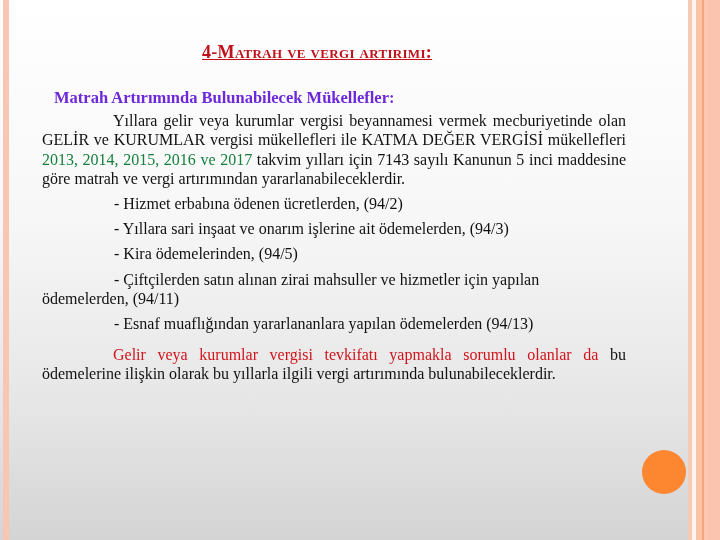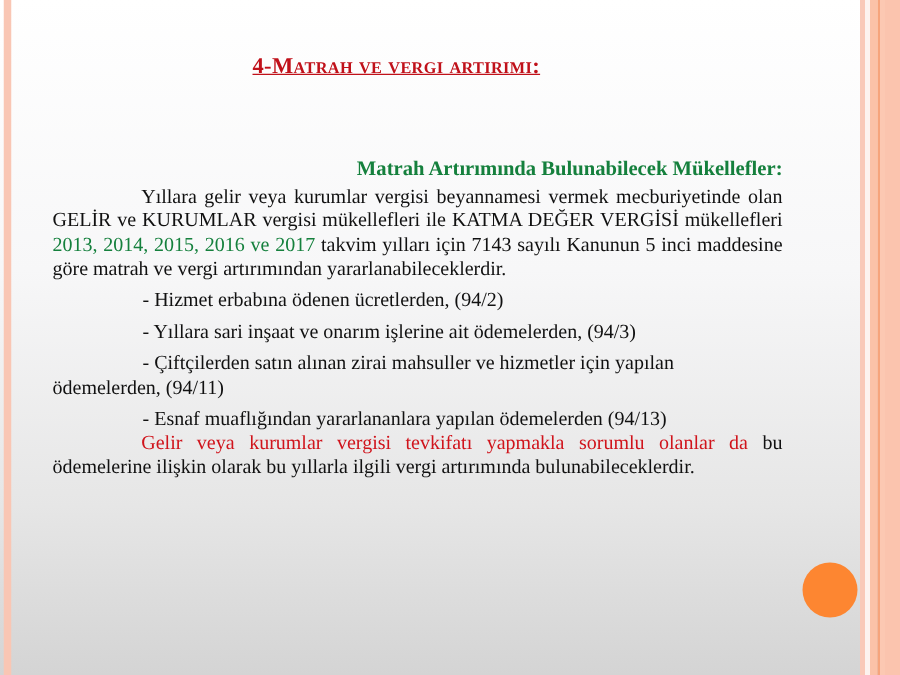--- a/index.html
+++ b/index.html
@@ -19,28 +19,28 @@
     .rs6 { left: 708px; width: 12px; background: #fbc4ae; }
     .dot { position: absolute; left: 642px; top: 450px; width: 44px; height: 44px; border-radius: 50%; background: #fd8631; }
 
     .title {
       position: absolute; left: 202px; top: 42px;
       color: #c0111a; font-weight: bold; font-size: 18px; letter-spacing: 0.3px;
       font-variant: small-caps;
       text-decoration: underline;
     }
     .content { position: absolute; left: 42px; top: 88px; width: 584px; font-size: 16px; line-height: 19.2px; }
-    .subhead { text-align: right; color: #15803d; font-weight: bold; font-size: 16.5px; margin-left: 12px; margin-bottom: 4px; margin-top: 37px; }
+    .subhead { text-align: left; color: #6d28d9; font-weight: bold; font-size: 16.5px; margin-left: 12px; margin-bottom: 4px; }
     .para { text-align: justify; text-align-last: left; }
     .indent { text-indent: 71px; }
     .red { color: #15803d; }
     .bold { font-weight: bold; margin-top: 4px; }
     .item { margin-top: 6px; padding-left: 72px; }
     .item.wrap { padding-left: 0; text-indent: 72px; font-family: Liberation Serif, serif; }
-    .note { margin-top: 0; text-align: justify; }
+    .note { margin-top: 12px; text-align: justify; }
     .note .red2 { color: #d0141c; }
   </style>
 </head>
 <body>
 
 <div class="left-stripe"></div>
 <div class="rs rs1"></div>
 <div class="rs rs2"></div>
 <div class="rs rs3"></div>
 <div class="rs rs4"></div>
@@ -53,19 +53,20 @@
 <div class="content">
   <div class="subhead">Matrah Artırımında Bulunabilecek Mükellefler:</div>
 
   <div class="para indent">
     <span>Yıllara gelir veya kurumlar vergisi beyannamesi vermek mecburiyetinde olan GELİR ve KURUMLAR vergisi mükellefleri ile KATMA DEĞER VERGİSİ mükellefleri </span><span class="red">2013, 2014, 2015, 2016 ve 2017</span><span> takvim yılları için 7143 sayılı Kanunun 5 inci maddesine göre matrah ve vergi artırımından yararlanabileceklerdir.</span>
   </div>
 
 
   <div class="item">- Hizmet erbabına ödenen ücretlerden, (94/2)</div>
   <div class="item">- Yıllara sari inşaat ve onarım işlerine ait ödemelerden, (94/3)</div>
+  <div class="item">- Kira ödemelerinden, (94/5)</div>
   <div class="item wrap">- Çiftçilerden satın alınan zirai mahsuller ve hizmetler için yapılan ödemelerden, (94/11)</div>
   <div class="item">- Esnaf muaflığından yararlananlara yapılan ödemelerden (94/13)</div>
 
   <div class="note indent">
     <span class="red2">Gelir veya kurumlar vergisi tevkifatı yapmakla sorumlu olanlar da</span><span> bu ödemelerine ilişkin olarak bu yıllarla ilgili vergi artırımında bulunabileceklerdir.</span>
   </div>
 </div>
 
 </body></html>

